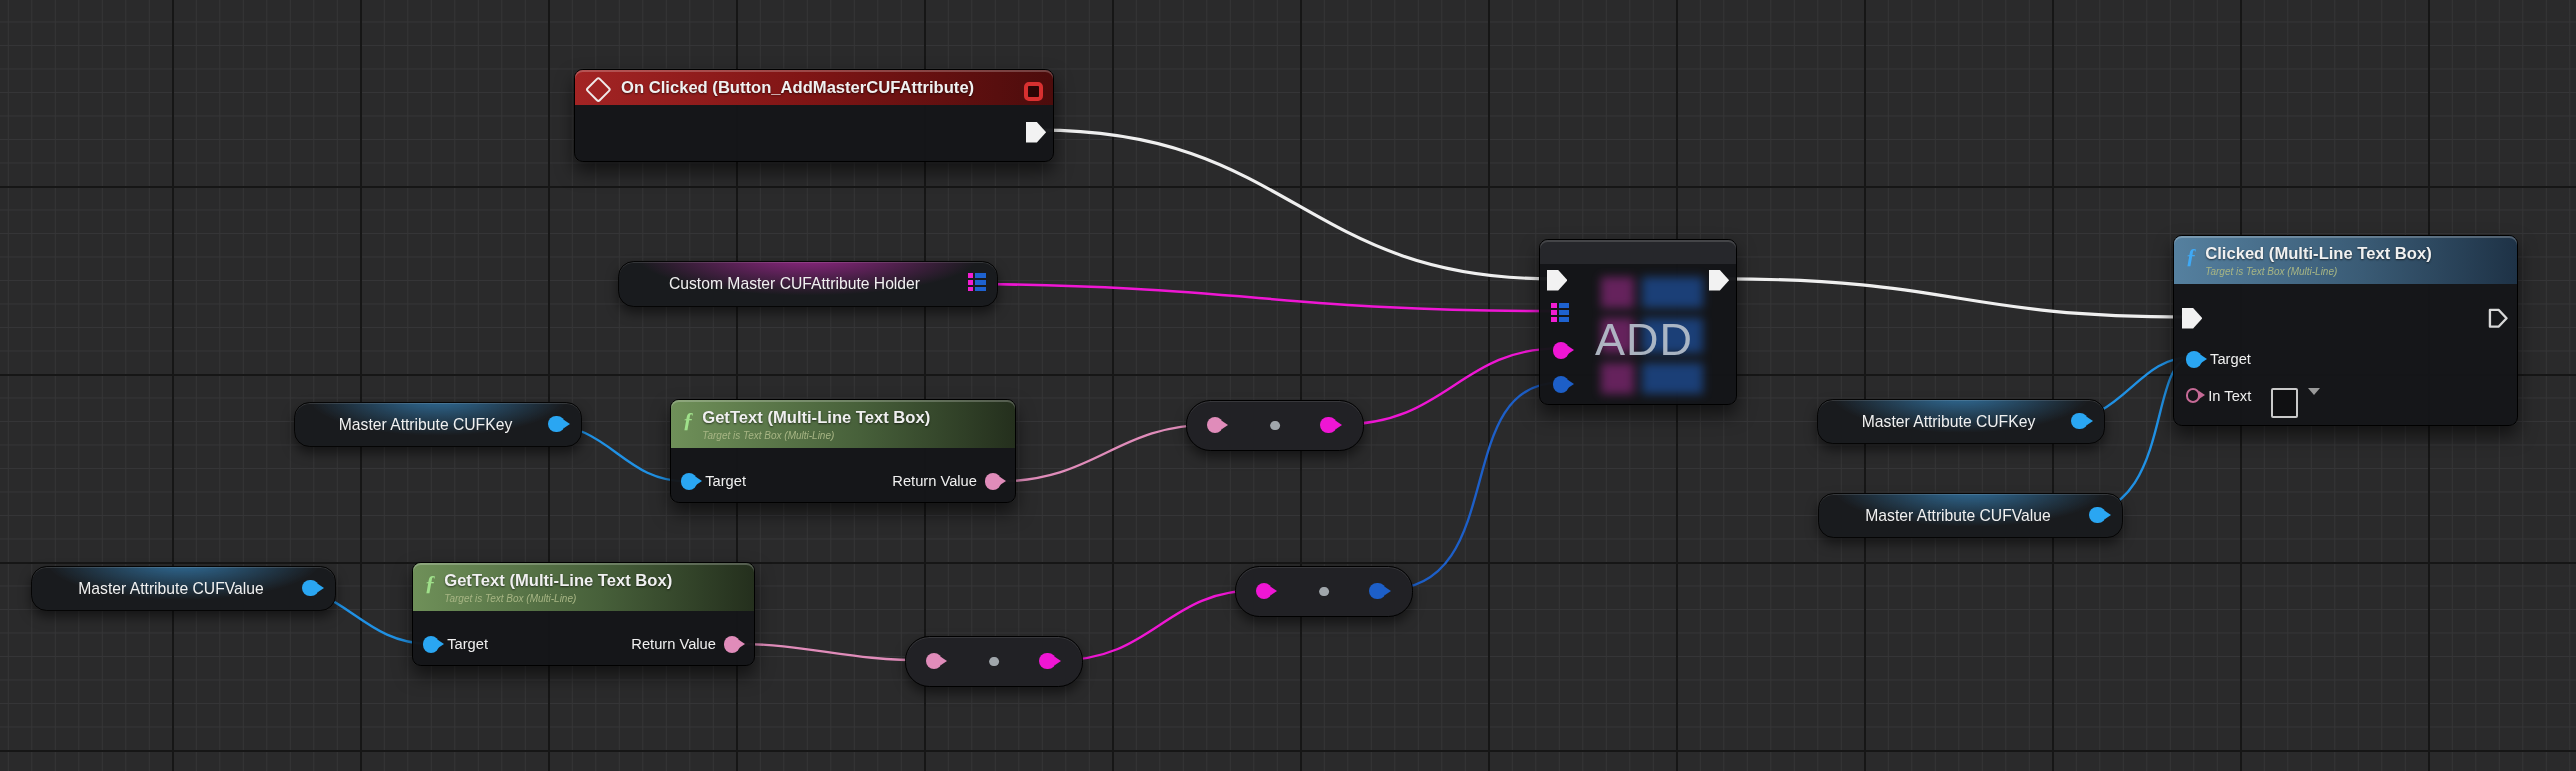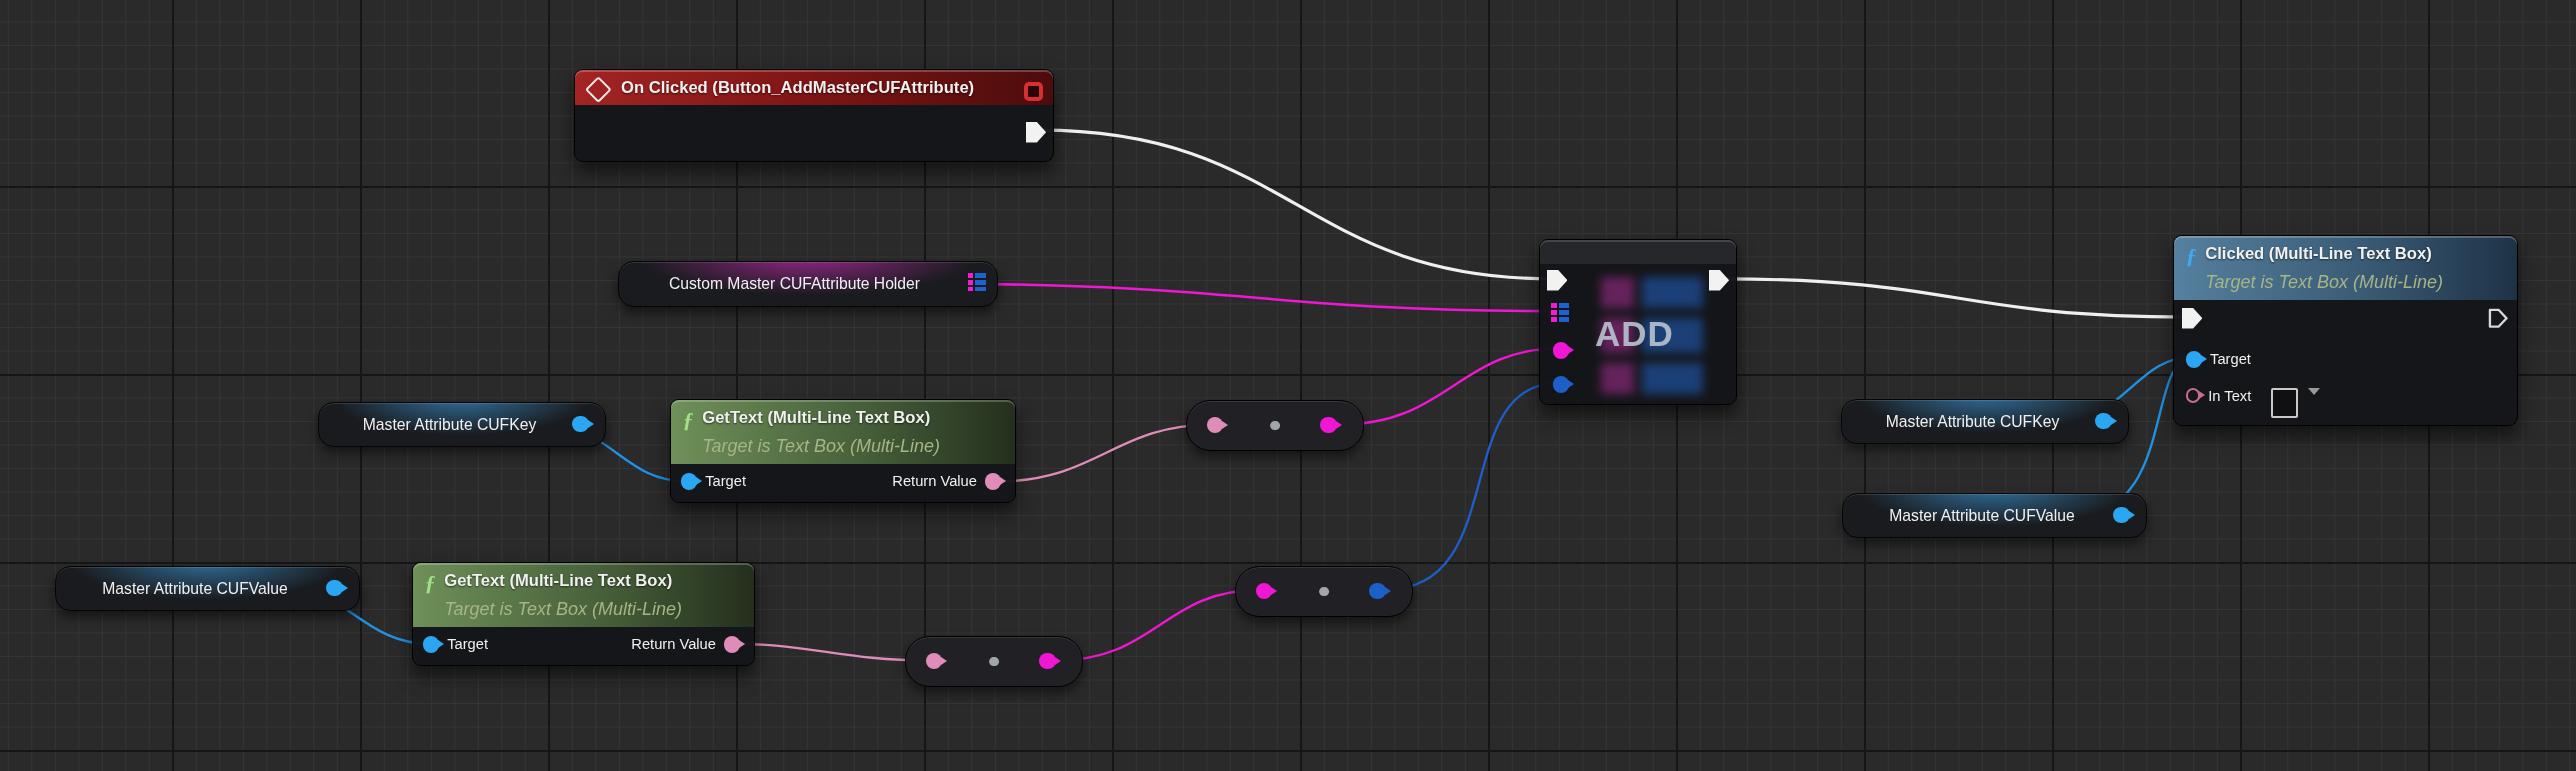--- a/index.html
+++ b/index.html
@@ -18,30 +18,30 @@
   #wires{position:absolute;left:0;top:0;width:2576px;height:771px;}
   .node{position:absolute;background:rgba(21,22,25,.97);border:1px solid #000;
     border-radius:8.8px;box-shadow:0 9.8px 17.6px rgba(0,0,0,.55);}
   .hdr{position:relative;border-radius:7.8px 7.8px 0 0;padding:7.8px 13.7px 6.9px 11.7px;
     box-shadow:inset 0 2px 0 rgba(255,255,255,.22);}
   .hdr-red{background:linear-gradient(90deg,#a32424 0%,#801515 48%,#4c0c0c 100%);}
   .hdr-green{background:linear-gradient(90deg,#6f9059 0%,#47603a 55%,#242f1d 100%);}
   .hdr-blue{background:linear-gradient(90deg,#55809f 0%,#3a5b75 55%,#1e3246 100%);}
   .title{font-size:16.6px;font-weight:bold;white-space:nowrap;
     text-shadow:0 1px 2px rgba(0,0,0,.6);}
-  .subtitle{font-size:18px;font-style:italic;color:#a7b584;margin-top:8px;white-space:nowrap;}
+  .subtitle{font-size:10px;font-style:italic;color:#a7b584;margin-top:2px;white-space:nowrap;}
   .fnicon{font-size:21.5px;font-style:italic;font-weight:bold;
     font-family:"Liberation Serif",serif;margin-right:8.8px;line-height:1;
     display:inline-block;transform:translateY(2px);}
   .fnicon.green{color:#9fe08a;} .fnicon.blue{color:#3fa9f5;}
   .hdr-flex{display:flex;align-items:flex-start;}
   .pill{position:absolute;border-radius:15.7px;border:1px solid #050505;
     background:#1a1c1f;box-shadow:0 5.9px 11.7px rgba(0,0,0,.5),inset 0 1px 0 rgba(255,255,255,.12);
     display:flex;align-items:center;justify-content:center;font-size:15.7px;white-space:nowrap;}
-  .pill.glow-blue{background:radial-gradient(65% 130% at 50% -15%,rgba(62,158,226,.65),rgba(26,28,31,0) 70%),#191b1e;margin-left:24px;}
+  .pill.glow-blue{background:radial-gradient(65% 130% at 50% -15%,rgba(62,158,226,.65),rgba(26,28,31,0) 70%),#191b1e;}
   .pill.glow-magenta{background:radial-gradient(65% 130% at 50% -15%,rgba(225,45,200,.62),rgba(26,28,31,0) 70%),#191b1e;}
   .convpill{position:absolute;border-radius:24.5px;border:1px solid #000;background:#212125;
     box-shadow:0 5.9px 11.7px rgba(0,0,0,.5),inset 0 1px 0 rgba(255,255,255,.10);}
   .dot{position:absolute;width:9.8px;height:9.8px;border-radius:50%;background:#a0a6ab;
     left:50%;top:50%;transform:translate(-50%,-50%);}
   .cpin{position:absolute;width:16.6px;height:16.6px;border-radius:50%;}
   .cpin::after{content:'';position:absolute;left:15.7px;top:50%;transform:translateY(-50%);
     border-left:6.9px solid;border-top:4.9px solid transparent;border-bottom:4.9px solid transparent;
     border-left-color:inherit;}
   .cpin.pink{background:#e08cba;border-left-color:#e08cba;}
@@ -62,21 +62,21 @@
     transform:rotate(45deg);margin:2px 13.7px 0 2px;flex:none;}
   .delegate{position:absolute;right:9.8px;top:11.7px;width:11.7px;height:11.7px;
     background:#2b0505;border:4.9px solid #d83030;border-radius:4.9px;}
   .textbox{width:23.5px;height:26.4px;border:2px solid #c9c9c9;border-radius:2px;
     background:#101012;margin-left:11.7px;}
   .caret{width:0;height:0;border-left:6.9px solid transparent;border-right:6.9px solid transparent;
     border-top:7.8px solid #9a9a9a;margin-left:9.8px;}
   .wm{position:absolute;filter:blur(4.9px);opacity:.9;}
   .wm .prow{position:absolute;background:#6e2464;}
   .wm .brow{position:absolute;background:#1c4482;}
-  .wmtext{position:absolute;font-size:35px;font-weight:bold;color:rgba(182,192,204,.92);
+  .wmtext{position:absolute;font-size:45px;font-weight:normal;color:rgba(182,192,204,.92);
     letter-spacing:1px;text-align:right;}
 </style>
 </head>
 <body>
 
 <div id="canvas">
 
   <svg id="wires" viewBox="0 0 2632 788" width="2576" height="771">
     <path d="M1062,133 C1320,133 1330,285 1586,285" stroke="#efefef" stroke-width="3.2" fill="none"></path>
     <path d="M1760,285 C2000,285 2000,324 2236,324" stroke="#efefef" stroke-width="3.2" fill="none"></path>

